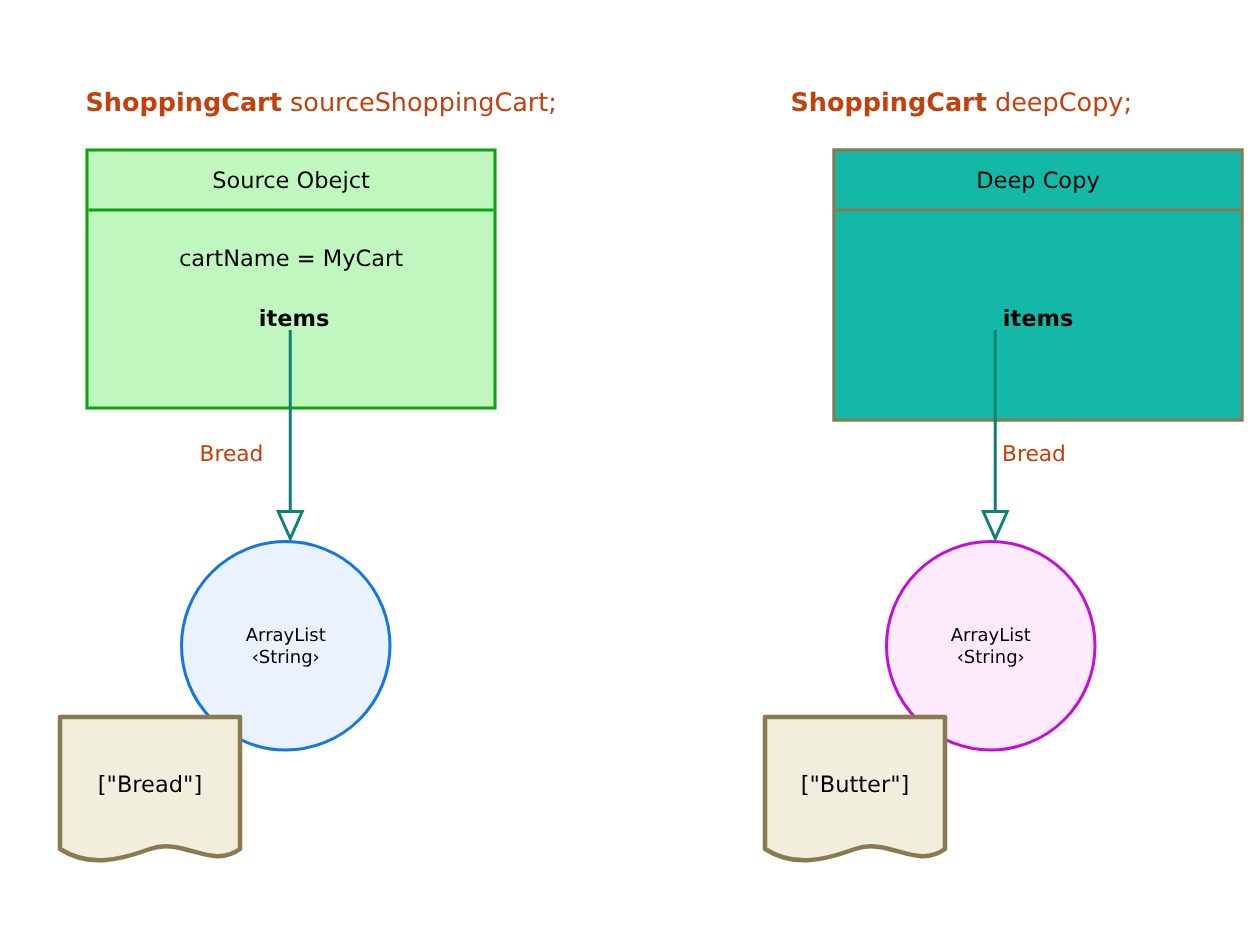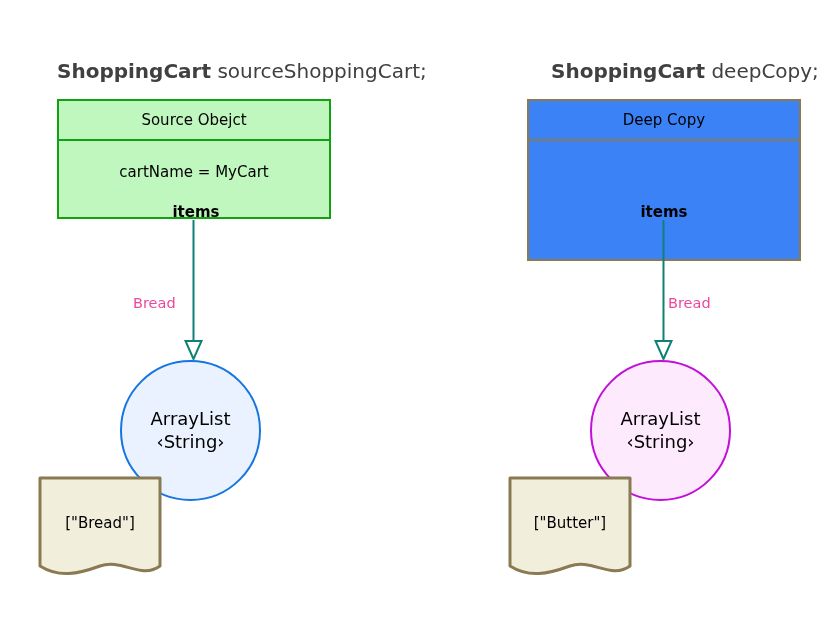--- a/index.html
+++ b/index.html
@@ -14,22 +14,22 @@
     position: relative;
     width: 840px;
     height: 620px;
     background: #ffffff;
     overflow: hidden;
   }
 
   
   .decl {
     position: absolute;
-    font-size: 20px;
-    color: #404040;
+    font-size: 17px;
+    color: #c2410c;
     white-space: nowrap;
     line-height: 1;
   }
   .decl .type {
     font-weight: bold;
   }
   .decl .var {
     font-weight: normal;
   }
 
@@ -76,65 +76,65 @@
   }
   .cb-row.row-items .shift {
     position: relative;
     left: 0px;
   }
 
   .box-source {
     left: 57px;
     top: 99px;
     width: 274px;
-    height: 120px;
+    height: 174px;
     border-color: #11a211;
     background: #bff7bf;
   }
   .box-source .cb-header { border-bottom-color: #11a211; }
   .box-source .cb-row.row-items .shift { left: 2px; }
 
   .box-deep {
-    left: 527px;
+    left: 555px;
     top: 99px;
     width: 274px;
-    height: 162px;
+    height: 182px;
     border-color: #8a7a52;
-    background: #3b82f6;
+    background: #14b8a6;
   }
   .box-deep .cb-header { border-bottom-color: #8a7a52; }
   .box-deep .cb-row.row-items .shift { left: 0px; }
 
   
   .arrow-svg {
     position: absolute;
     overflow: visible;
   }
 
   
   .edge-label {
     position: absolute;
     font-size: 14.5px;
-    color: #ec4899;
+    color: #c2410c;
     white-space: nowrap;
     line-height: 1;
   }
 
   
   .circle {
     position: absolute;
     box-sizing: border-box;
     border-radius: 50%;
     border-style: solid;
     border-width: 2px;
     display: flex;
     flex-direction: column;
     align-items: center;
     justify-content: center;
-    font-size: 18px;
+    font-size: 12px;
     color: #000000;
     line-height: 1.25;
     text-align: center;
   }
   .circle-source {
     left: 120px;
     top: 360px;
     width: 141px;
     height: 141px;
     border-color: #1676e0;
@@ -192,21 +192,21 @@
     <div class="c-line2">‹String›</div>
   </div>
 
   <div class="note" style="left:38px; top:476px; width:124px; height:102px;">
     <svg width="124" height="102" viewBox="0 0 124 102">
       <path d="M2,2 L122,2 L122,90 C103,104 84,82 62,90 C40,98 21,102 2,90 Z" fill="#f2eedc" stroke="#8a7a52" stroke-width="3" stroke-linejoin="round"></path>
     </svg>
     <div class="note-label" style="top:38px;">["Bread"]</div>
   </div>
 
-  <div class="decl" style="left:527px; top:61px;margin-left:24px;">
+  <div class="decl" style="left:527px; top:61px;">
     <span class="type">ShoppingCart</span><span class="var"> deepCopy;</span>
   </div>
 
   <div class="classbox box-deep">
     <div class="cb-header">Deep Copy</div>
     <div class="cb-body">
       <div class="cb-row row-items"><span class="shift">items</span></div>
     </div>
   </div>
 

